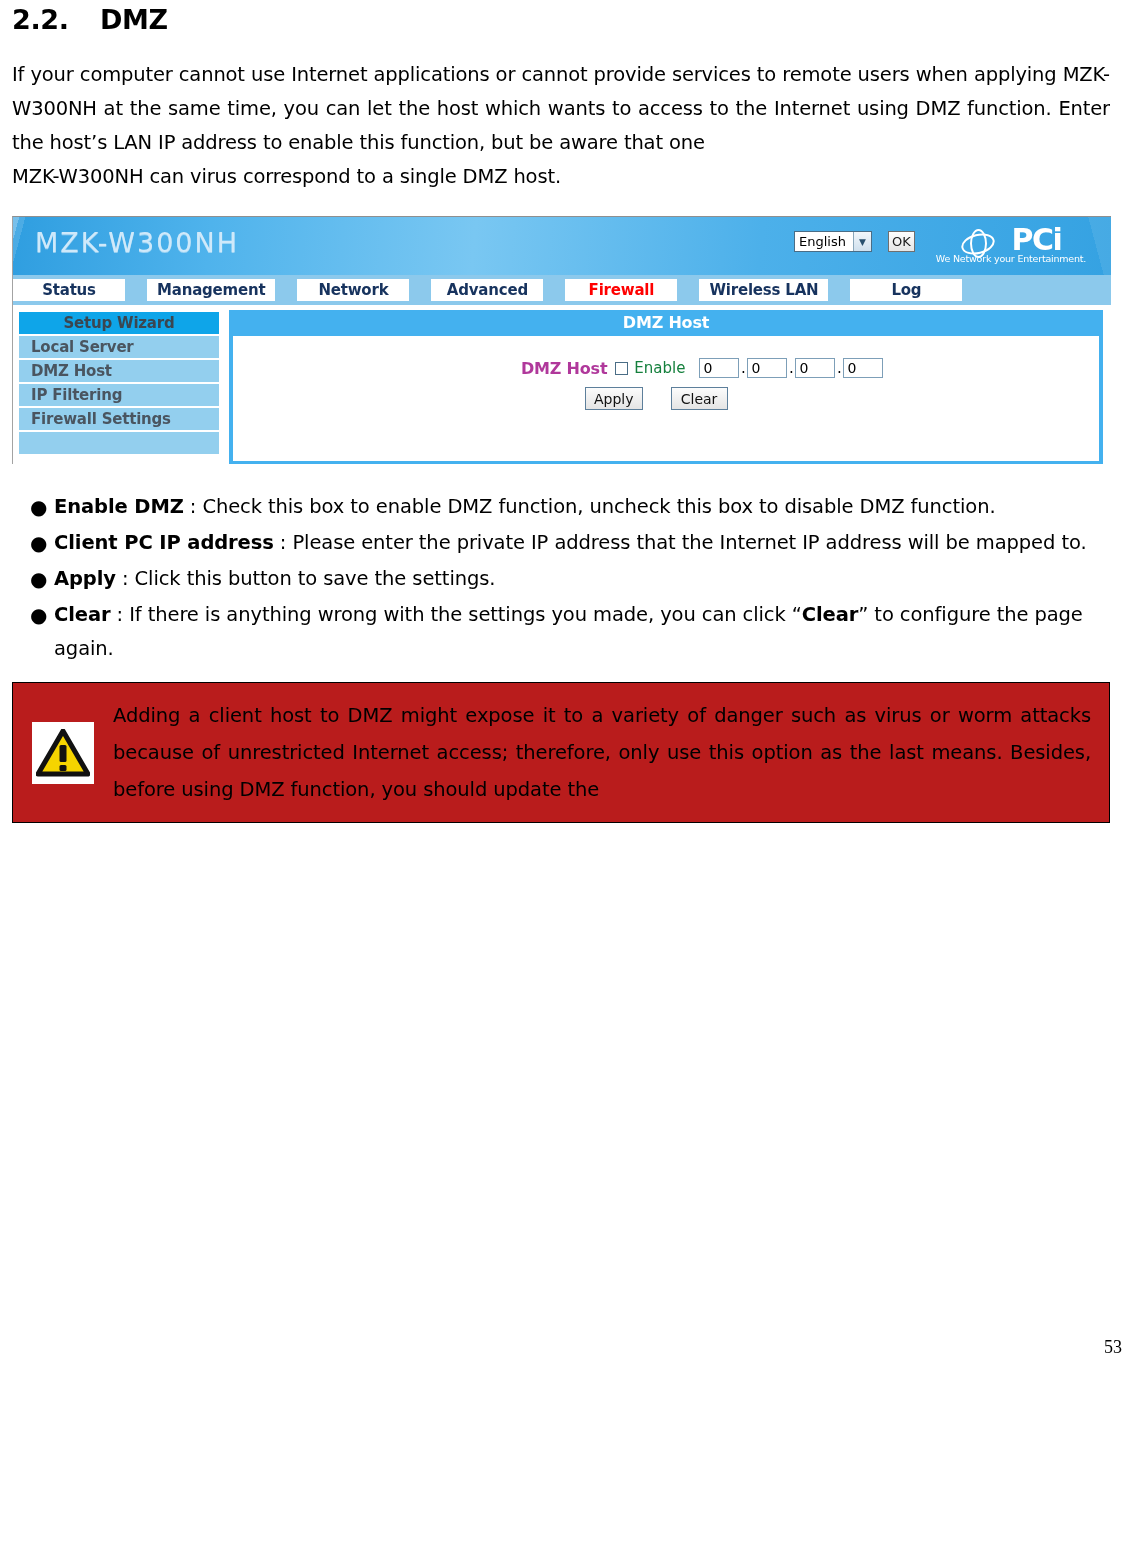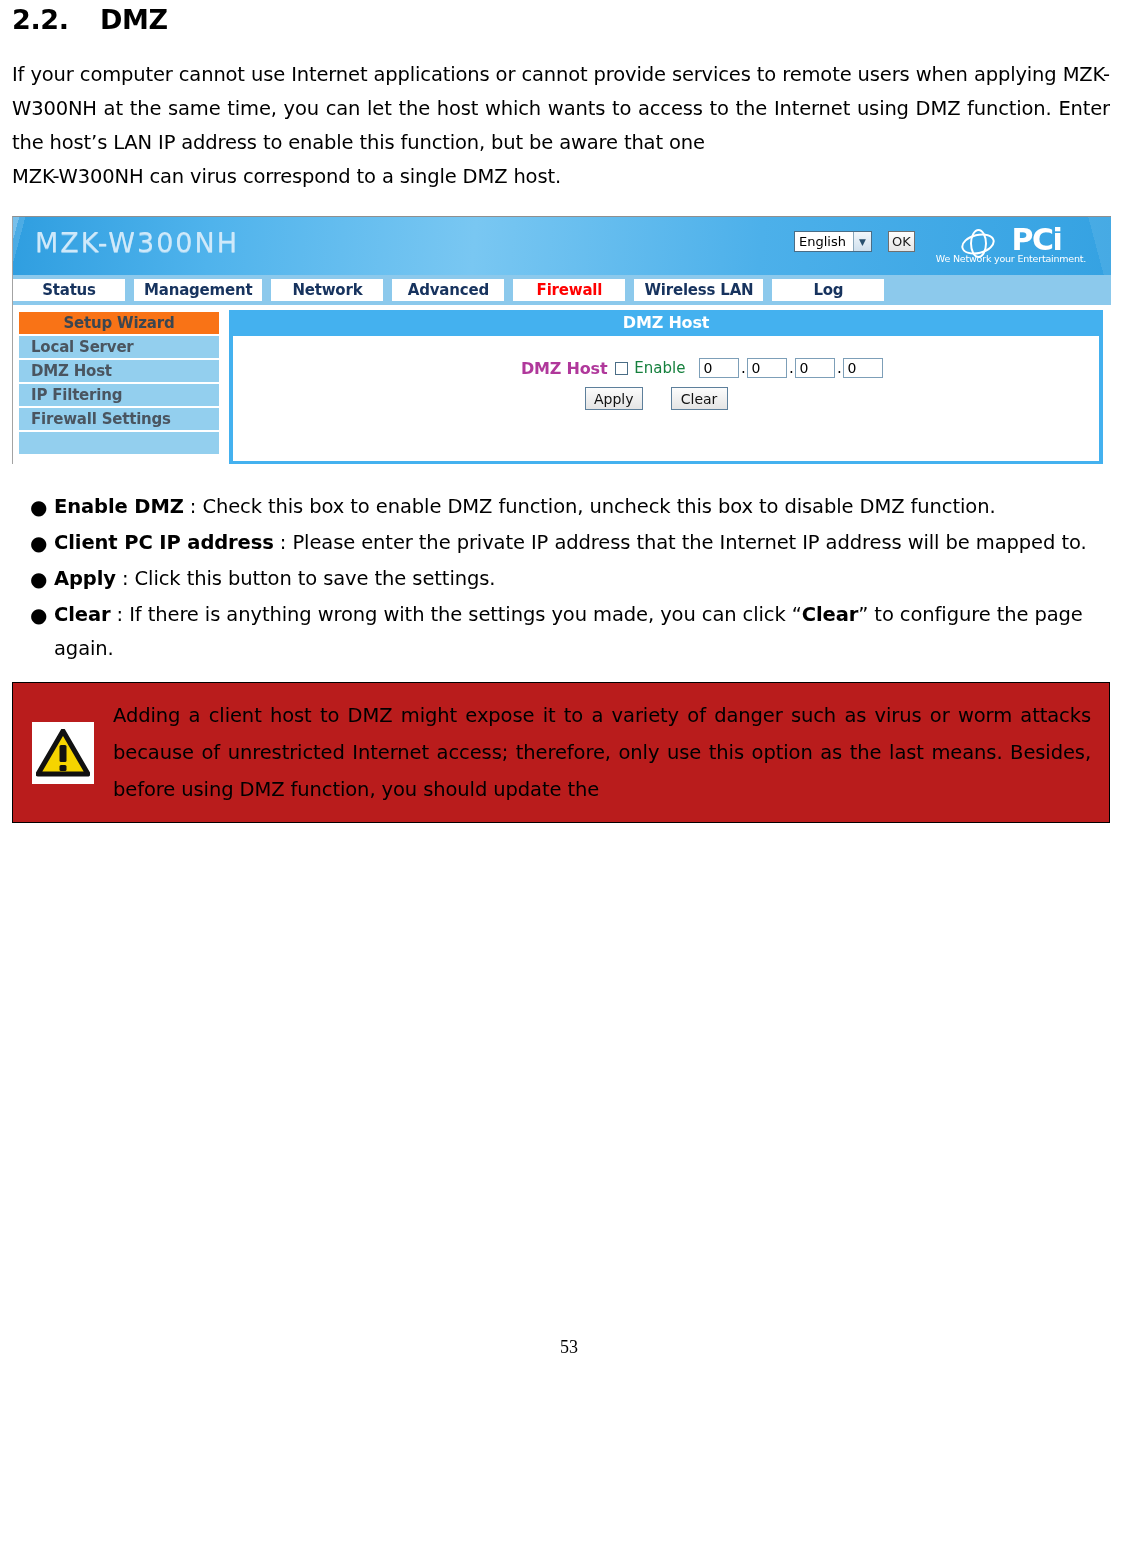--- a/index.html
+++ b/index.html
@@ -187,21 +187,21 @@
     letter-spacing: -0.2px;
     margin-top: -2px;
   }
 
   
   .navbar {
     height: 30px;
     background: #8cc9ec;
     display: flex;
     align-items: center;
-    gap: 9px;
+    gap: 22px;
     box-sizing: border-box;
   }
   .nav-tab {
     background: #ffffff;
     height: 22px;
     min-width: 112px;
     padding: 0 10px;
     display: flex;
     align-items: center;
     justify-content: center;
@@ -233,21 +233,21 @@
     display: flex;
     align-items: center;
     padding-left: 12px;
     font-size: 15px;
     font-weight: bold;
     color: #4a5560;
     box-sizing: border-box;
     letter-spacing: -0.2px;
   }
   .side-item.selected {
-    background: #f97316;
+    background: #0ea5e9;
     color: #3b4650;
     justify-content: center;
     padding-left: 0;
   }
   .side-item.blank { height: 22px; border-bottom: none; }
 
   .panel {
     flex: 1;
     margin-left: 10px;
     margin-right: 8px;
@@ -385,21 +385,21 @@
     text-justify: inter-word;
     letter-spacing: -0.1px;
   }
   .note-text .lastline { display:block; text-align:left; }
 
   
   .pageno {
     position: absolute;
     left: 16px; right: 0;
     bottom: 18px;
-    text-align: center;
+    text-align: right;
     font-size: 18px;
     font-family: "Liberation Serif", serif;
   }
 </style>
 </head>
 <body>
 
 <div class="page">
 
   <div class="sec-heading">

